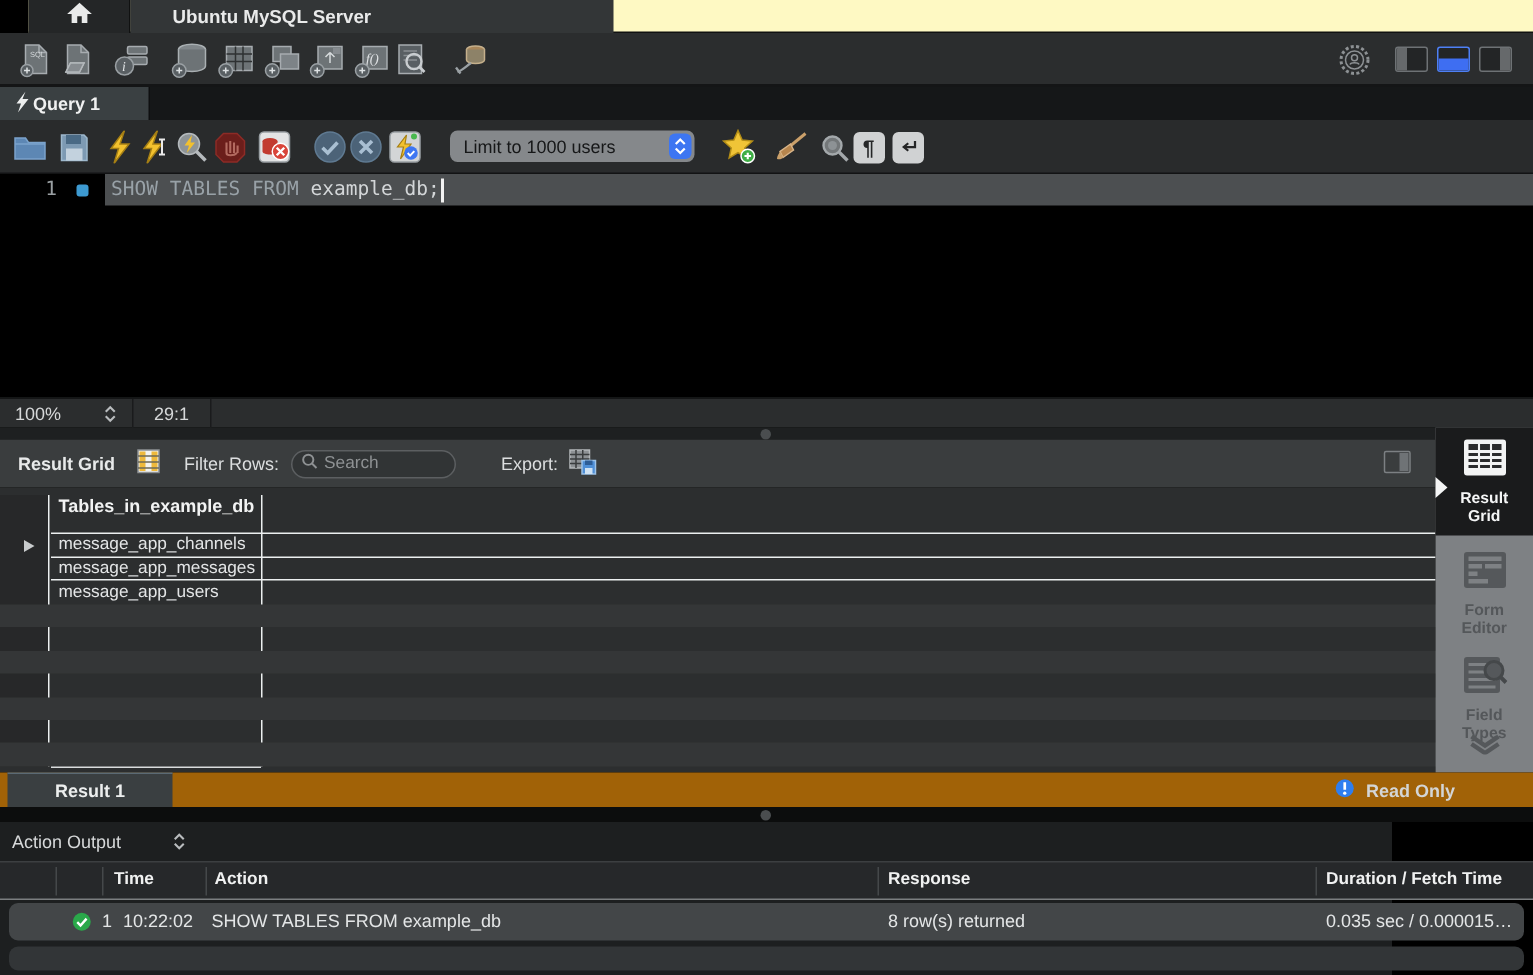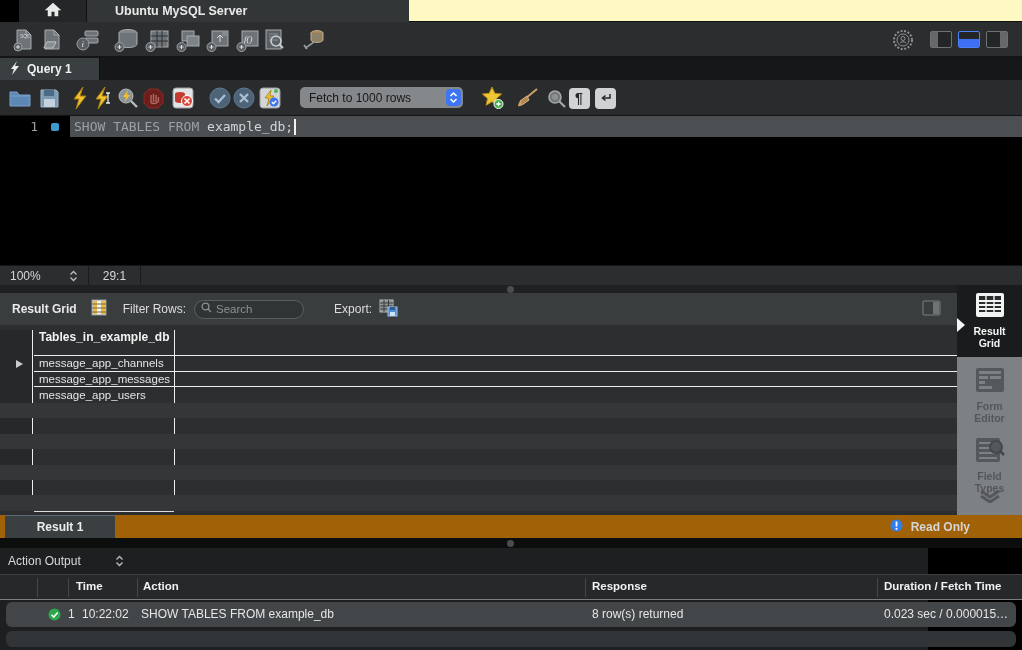--- a/index.html
+++ b/index.html
@@ -22,21 +22,21 @@
            align-items:center; justify-content:center; }
   .panel-toggle { position:absolute; top:9px; width:22px; height:17px; border:1px solid #6e7275;
                   border-radius:2px; background:#232526; overflow:hidden; }
   .panel-toggle .fill { position:absolute; background:#66696b; }
   .panel-toggle.active { border-color:#4e80f5; }
   .panel-toggle.active .fill { background:#3e6ef2; }
 
   
   .query-tabbar { position:absolute; left:0; top:58px; width:1022px; height:22px; background:#151718; }
   .query-tab { position:absolute; left:0; top:0; width:100px; height:22px; background:#3a4042;
-               border-right:1px solid #0e0f10; display:flex; align-items:center; gap:7px;
+               border-right:1px solid #0e0f10; display:flex; align-items:center; gap:2px;
                padding-left:10px; color:#f0f1f1; font-size:12px; font-weight:bold; }
 
   
   .query-toolbar { position:absolute; left:0; top:80px; width:1022px; height:36px;
                    background:#292b2c; border-bottom:1px solid #121314; }
   .qt-ic { position:absolute; top:6px; width:24px; height:24px; display:flex;
            align-items:center; justify-content:center; }
   .limit-select { position:absolute; left:300px; top:7px; width:163px; height:21px;
                   background:#85888b; border-radius:5px; display:flex; align-items:center;
                   color:#161718; font-size:12px; padding-left:9px; }
@@ -325,21 +325,21 @@
       <svg width="22" height="22" viewBox="0 0 22 22">
           <rect x="1" y="1" width="20" height="20" rx="3" fill="#d3d5d6" stroke="#9aa0a4"></rect>
           <path d="M12 3 6 11h4l-2 8 7-10h-4z" fill="#f2c12e" stroke="#a57f14" stroke-width=".8"></path>
           <circle cx="15" cy="15" r="4.5" fill="#3d76f2"></circle>
           <path d="M12.8 15l1.6 1.7 2.8-3" stroke="#fff" stroke-width="1.3" fill="none"></path>
           <circle cx="17" cy="4" r="2" fill="#49b84f"></circle>
         </svg>
     </div>
 
     <div class="limit-select">
-      <span>Fetch to 1000 rows</span>
+      <span>Limit to 1000 users</span>
       <span class="limit-stepper">
         <svg width="9" height="13" viewBox="0 0 9 13">
             <path d="M1.5 5 4.5 2l3 3M1.5 8l3 3 3-3" fill="none" stroke="#fff" stroke-width="1.5"></path>
           </svg>
       </span>
     </div>
 
     <div class="qt-ic" style="left:481px">
       <svg width="24" height="24" viewBox="0 0 24 24">
           <path d="M11 1l2.8 6.3 6.8.7-5.1 4.6 1.4 6.7L11 15.8 5.1 19.3l1.4-6.7L1.4 8l6.8-.7z" fill="#f0c437" stroke="#b38d16"></path>
@@ -555,18 +555,18 @@
       <span class="ao-cell" style="left:42px;top:6px">
         <svg width="13" height="13" viewBox="0 0 13 13">
             <circle cx="6.5" cy="6.5" r="6" fill="#2aa84a"></circle>
             <path d="M3.5 6.8 5.7 9l4-4.6" fill="none" stroke="#fff" stroke-width="1.6"></path>
           </svg>
       </span>
       <span class="ao-cell" style="left:62px">1</span>
       <span class="ao-cell" style="left:76px">10:22:02</span>
       <span class="ao-cell" style="left:135px">SHOW TABLES FROM example_db</span>
       <span class="ao-cell" style="left:586px">8 row(s) returned</span>
-      <span class="ao-cell" style="left:878px">0.023 sec / 0.000015…</span>
+      <span class="ao-cell" style="left:878px">0.035 sec / 0.000015…</span>
     </div>
     <div class="ao-empty"></div>
   </div>
 
 </div>
 
 </body></html>

